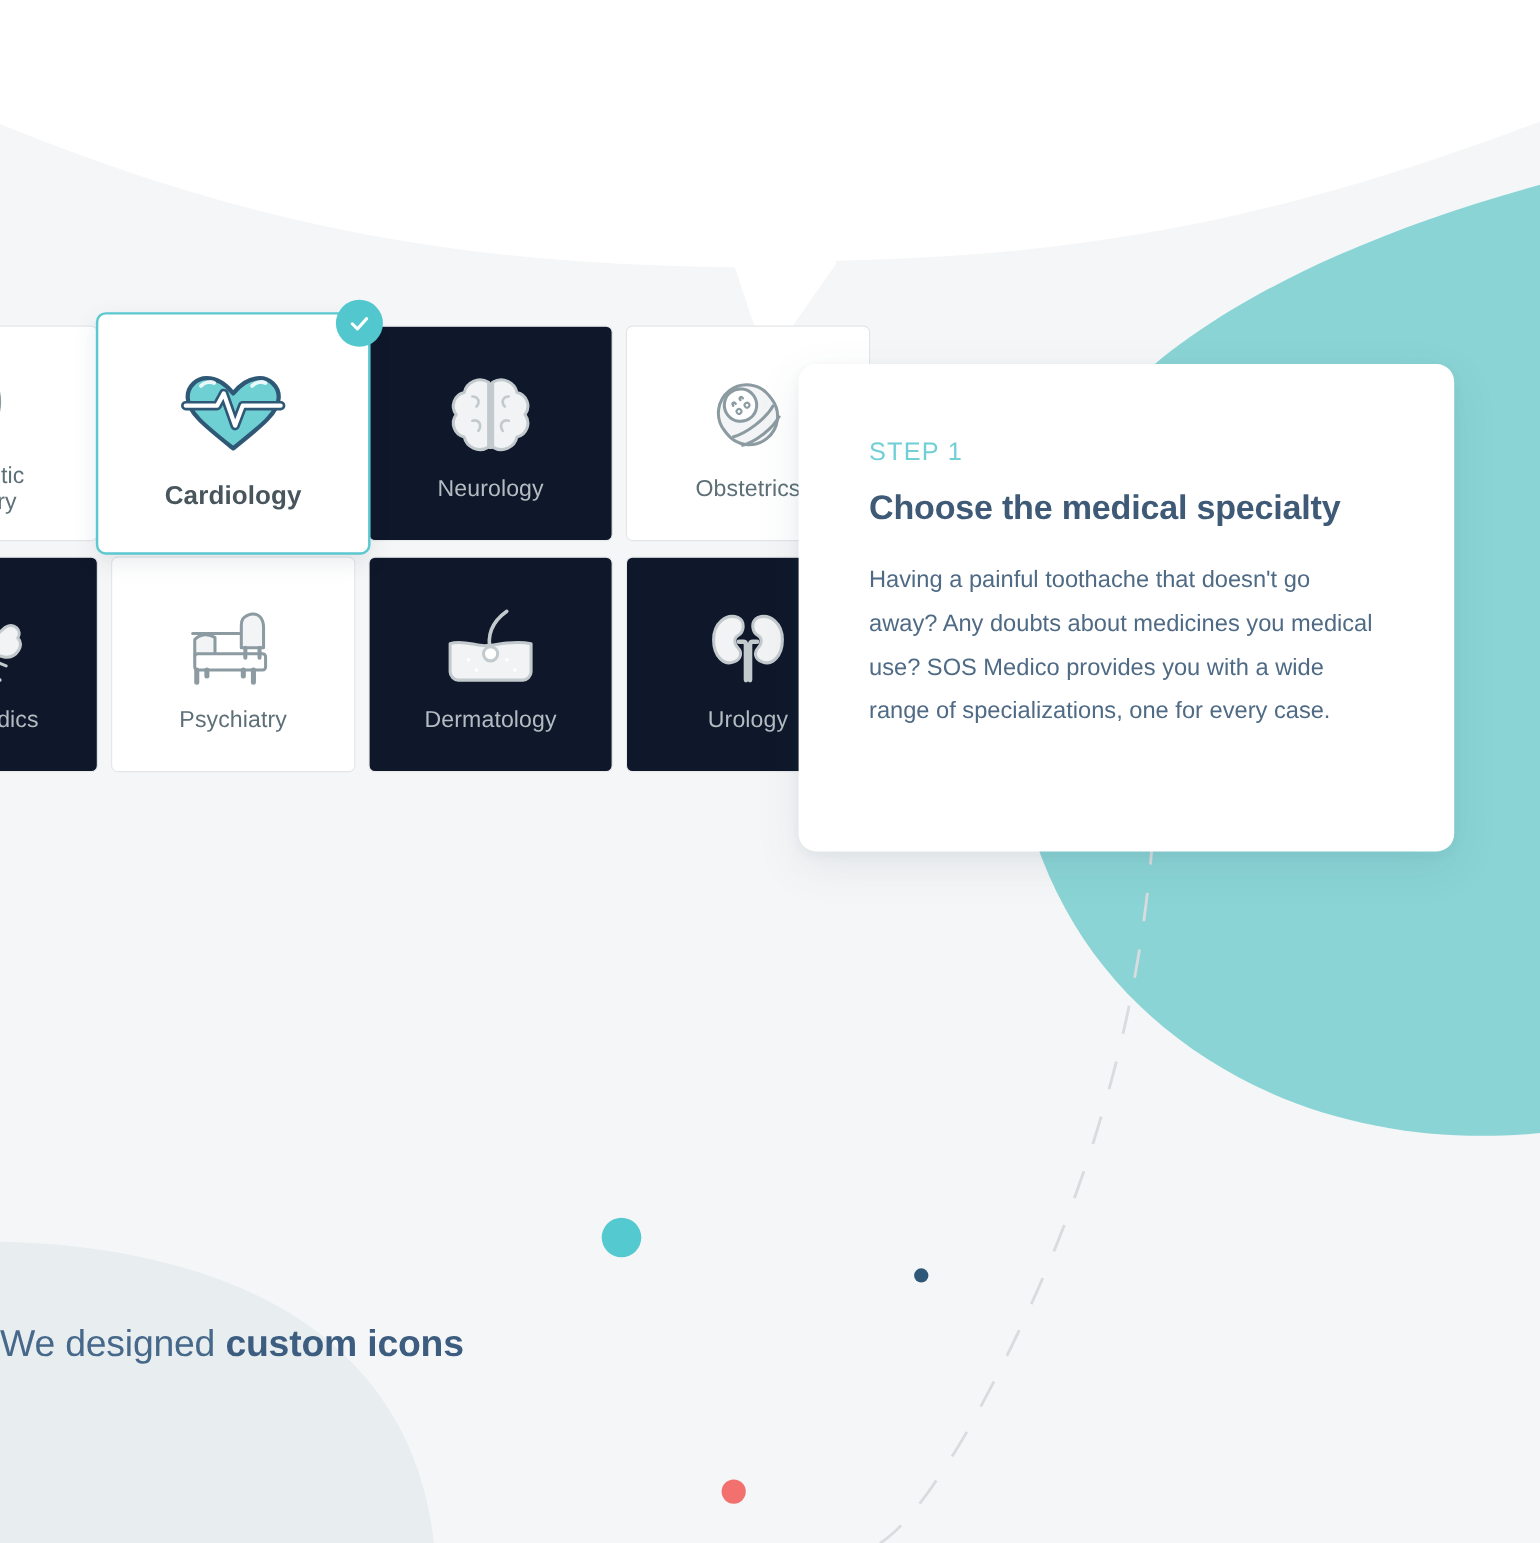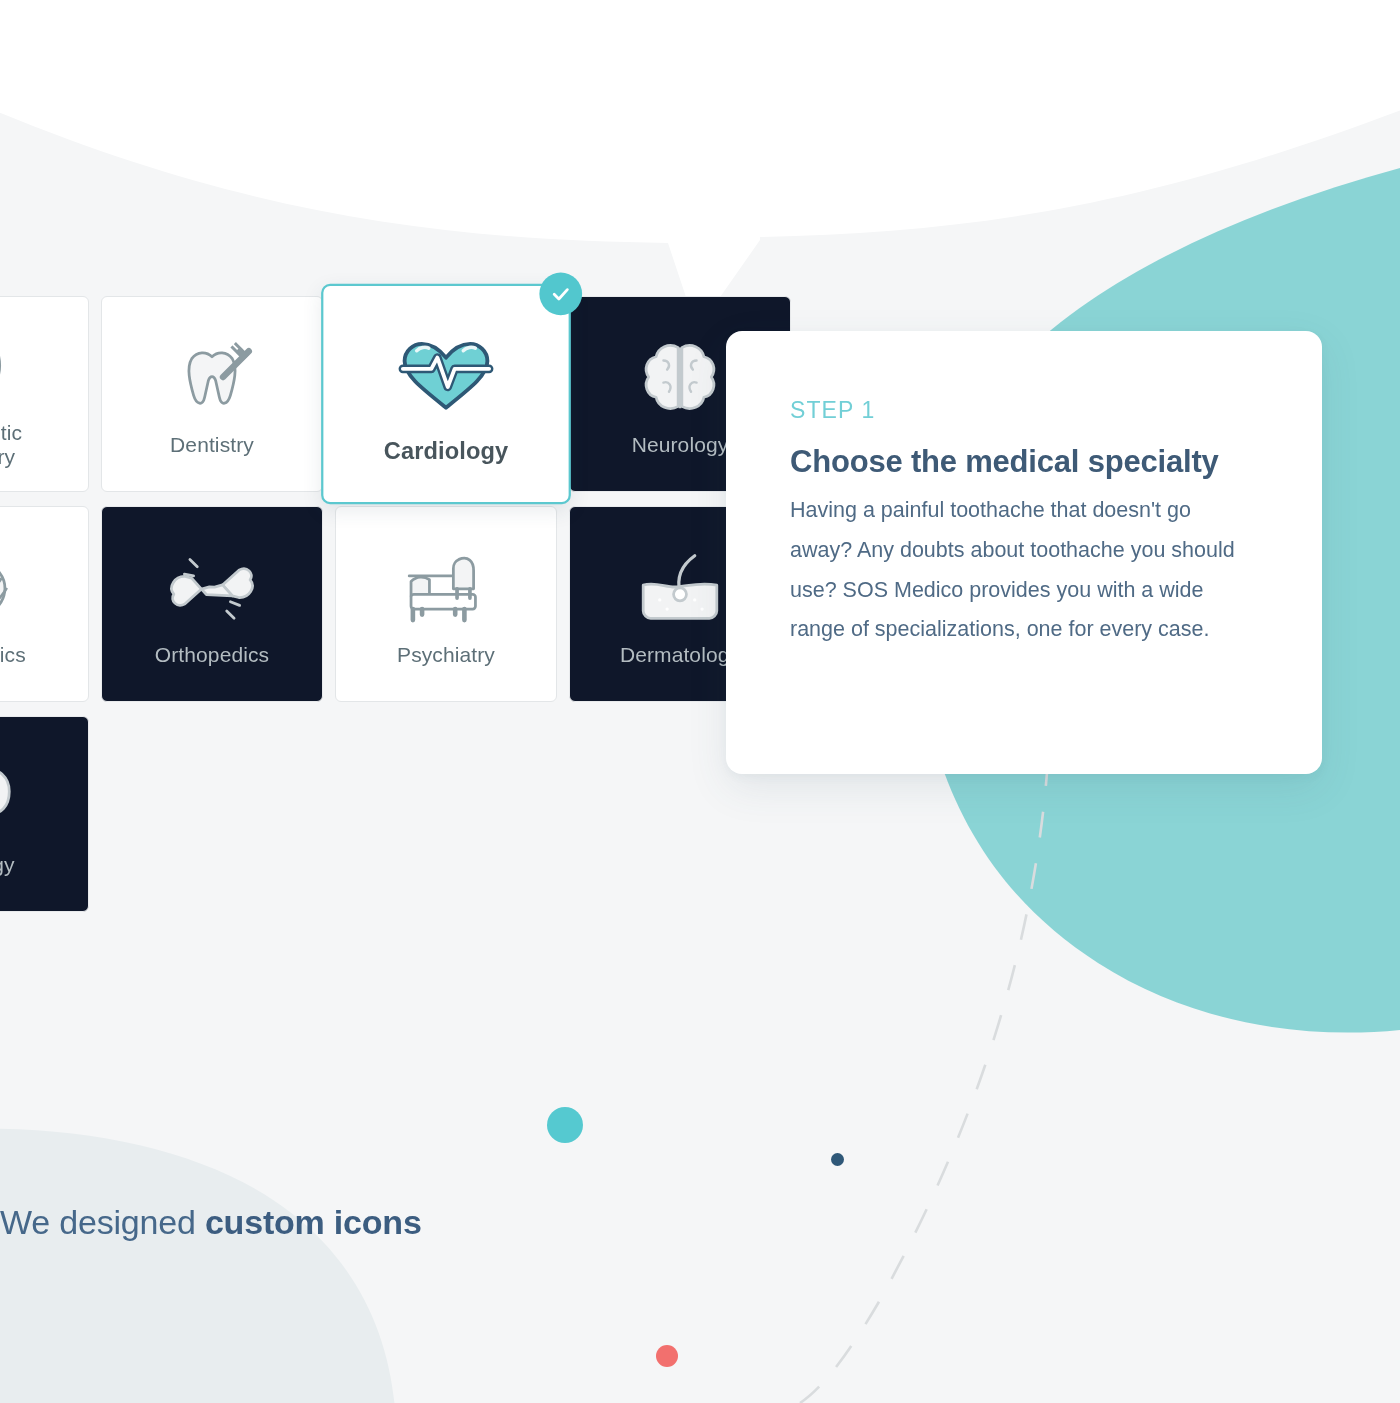--- a/index.html
+++ b/index.html
@@ -91,21 +91,21 @@
     font-size:23px;
     letter-spacing:1.1px;
     color:#72cfd6;
     margin-bottom:20px;
   }
   .info-title{
     font-size:31px;
     font-weight:bold;
     color:#3e5a76;
     letter-spacing:-.2px;
-    margin-bottom:11px;
+    margin-bottom:28px;
   }
   .info-body{
     font-size:21.5px;
     line-height:1.85;
     color:#4f6a85;
     max-width:470px;
   }
 
   
   .caption{
@@ -162,31 +162,20 @@
           <path d="M10 24 L24 40 L8 42 Z" fill="#8c9ba1"></path>
           <path d="M62 18 C72 30 76 48 72 62 C68 74 56 80 46 76 C36 72 30 62 30 52 C30 40 44 24 62 18 Z" fill="#f3f4f5" stroke="#8c9ba1" stroke-width="3"></path>
           <path d="M44 62 C52 58 62 58 68 62 C70 66 66 70 58 70 C50 70 44 66 44 62 Z" fill="#ffffff" stroke="#8c9ba1" stroke-width="3"></path>
           <path d="M50 72 L50 86" stroke="#8c9ba1" stroke-width="3" stroke-linecap="round"></path>
         </svg>
       </span>
       <span class="label">Cosmetic
 Surgery</span>
     </div>
 
-    <div class="card">
-      <span class="icon">
-        <svg viewBox="0 0 100 100">
-          <path d="M28 30 C34 22 44 22 50 28 C56 22 66 22 72 30 C78 40 74 56 70 70 C67 80 60 82 58 72 L54 54 C52 48 48 48 46 54 L42 72 C40 82 33 80 30 70 C26 56 22 40 28 30 Z" fill="#f4f5f6" stroke="#8c9ba1" stroke-width="3" stroke-linejoin="round"></path>
-          <path d="M62 50 L90 22" stroke="#8c9ba1" stroke-width="7" stroke-linecap="round"></path>
-          <path d="M70 18 L84 32 L90 26 L76 12 Z" fill="#8c9ba1"></path>
-          <path d="M72 14 L78 20 M77 11 L83 17 M67 19 L73 25" stroke="#ffffff" stroke-width="2"></path>
-        </svg>
-      </span>
-      <span class="label">Dentistry</span>
-    </div>
 
     <div class="card selected">
       <span class="check-badge">
         <svg viewBox="0 0 24 24">
             <path d="M5 12.5 L10 17.5 L19 7.5" fill="none" stroke="#ffffff" stroke-width="3" stroke-linecap="round" stroke-linejoin="round"></path>
           </svg>
       </span>
       <span class="icon">
         <svg viewBox="0 0 120 100">
           <path d="M60 88 C30 64 12 50 12 34 C12 22 22 14 32 14 C42 14 52 20 60 30 C68 20 78 14 88 14 C98 14 108 22 108 34 C108 50 90 64 60 88 Z" fill="#6fd0d4" stroke="#2e5875" stroke-width="4.5" stroke-linejoin="round"></path>
@@ -280,21 +269,21 @@
           <path d="M59 46 L54 46 C52 46 52 48 52 50 L52 84" fill="none" stroke="#c3cace" stroke-width="4.5" stroke-linecap="round"></path>
         </svg>
       </span>
       <span class="label">Urology</span>
     </div>
   </div>
 
   <div class="info-card">
     <div class="step-eyebrow">STEP 1</div>
     <div class="info-title">Choose the medical specialty</div>
-    <div class="info-body">Having a painful toothache that doesn't go away? Any doubts about toothache you should use? SOS Medico provides you with a wide range of specializations, one for every case.</div>
+    <div class="info-body">Having a painful toothache that doesn't go away? Any doubts about medicines you medical use? SOS Medico provides you with a wide range of specializations, one for every case.</div>
   </div>
 
   <div class="caption">
     <div><span>We designed </span><b>custom icons</b></div>
   </div>
 
   <div class="dot dot-teal"></div>
   <div class="dot dot-navy"></div>
   <div class="dot dot-red"></div>
 

